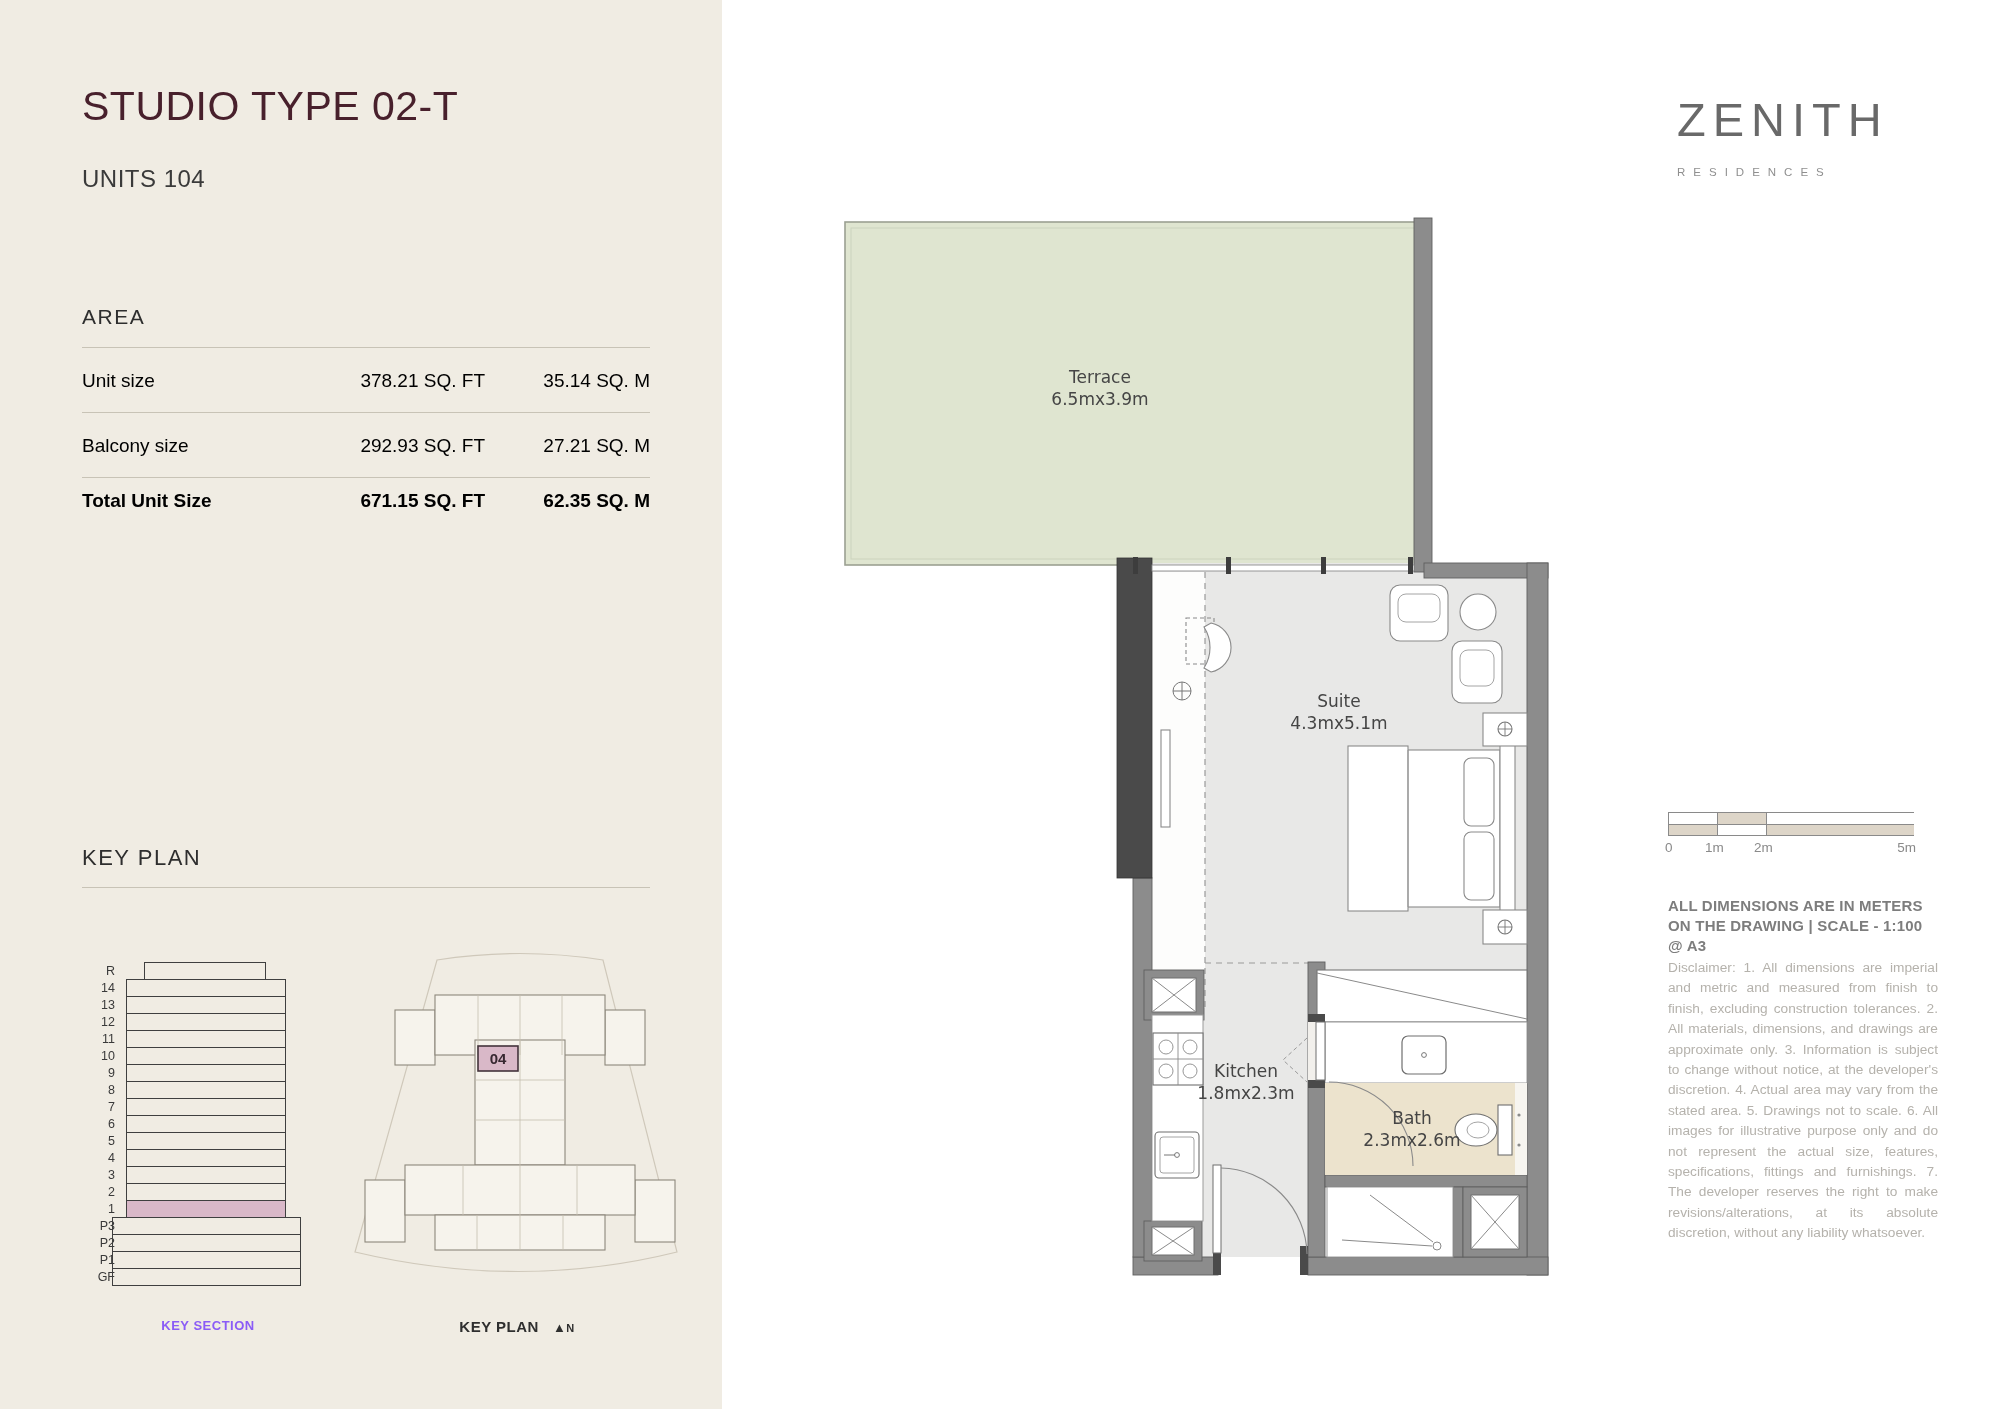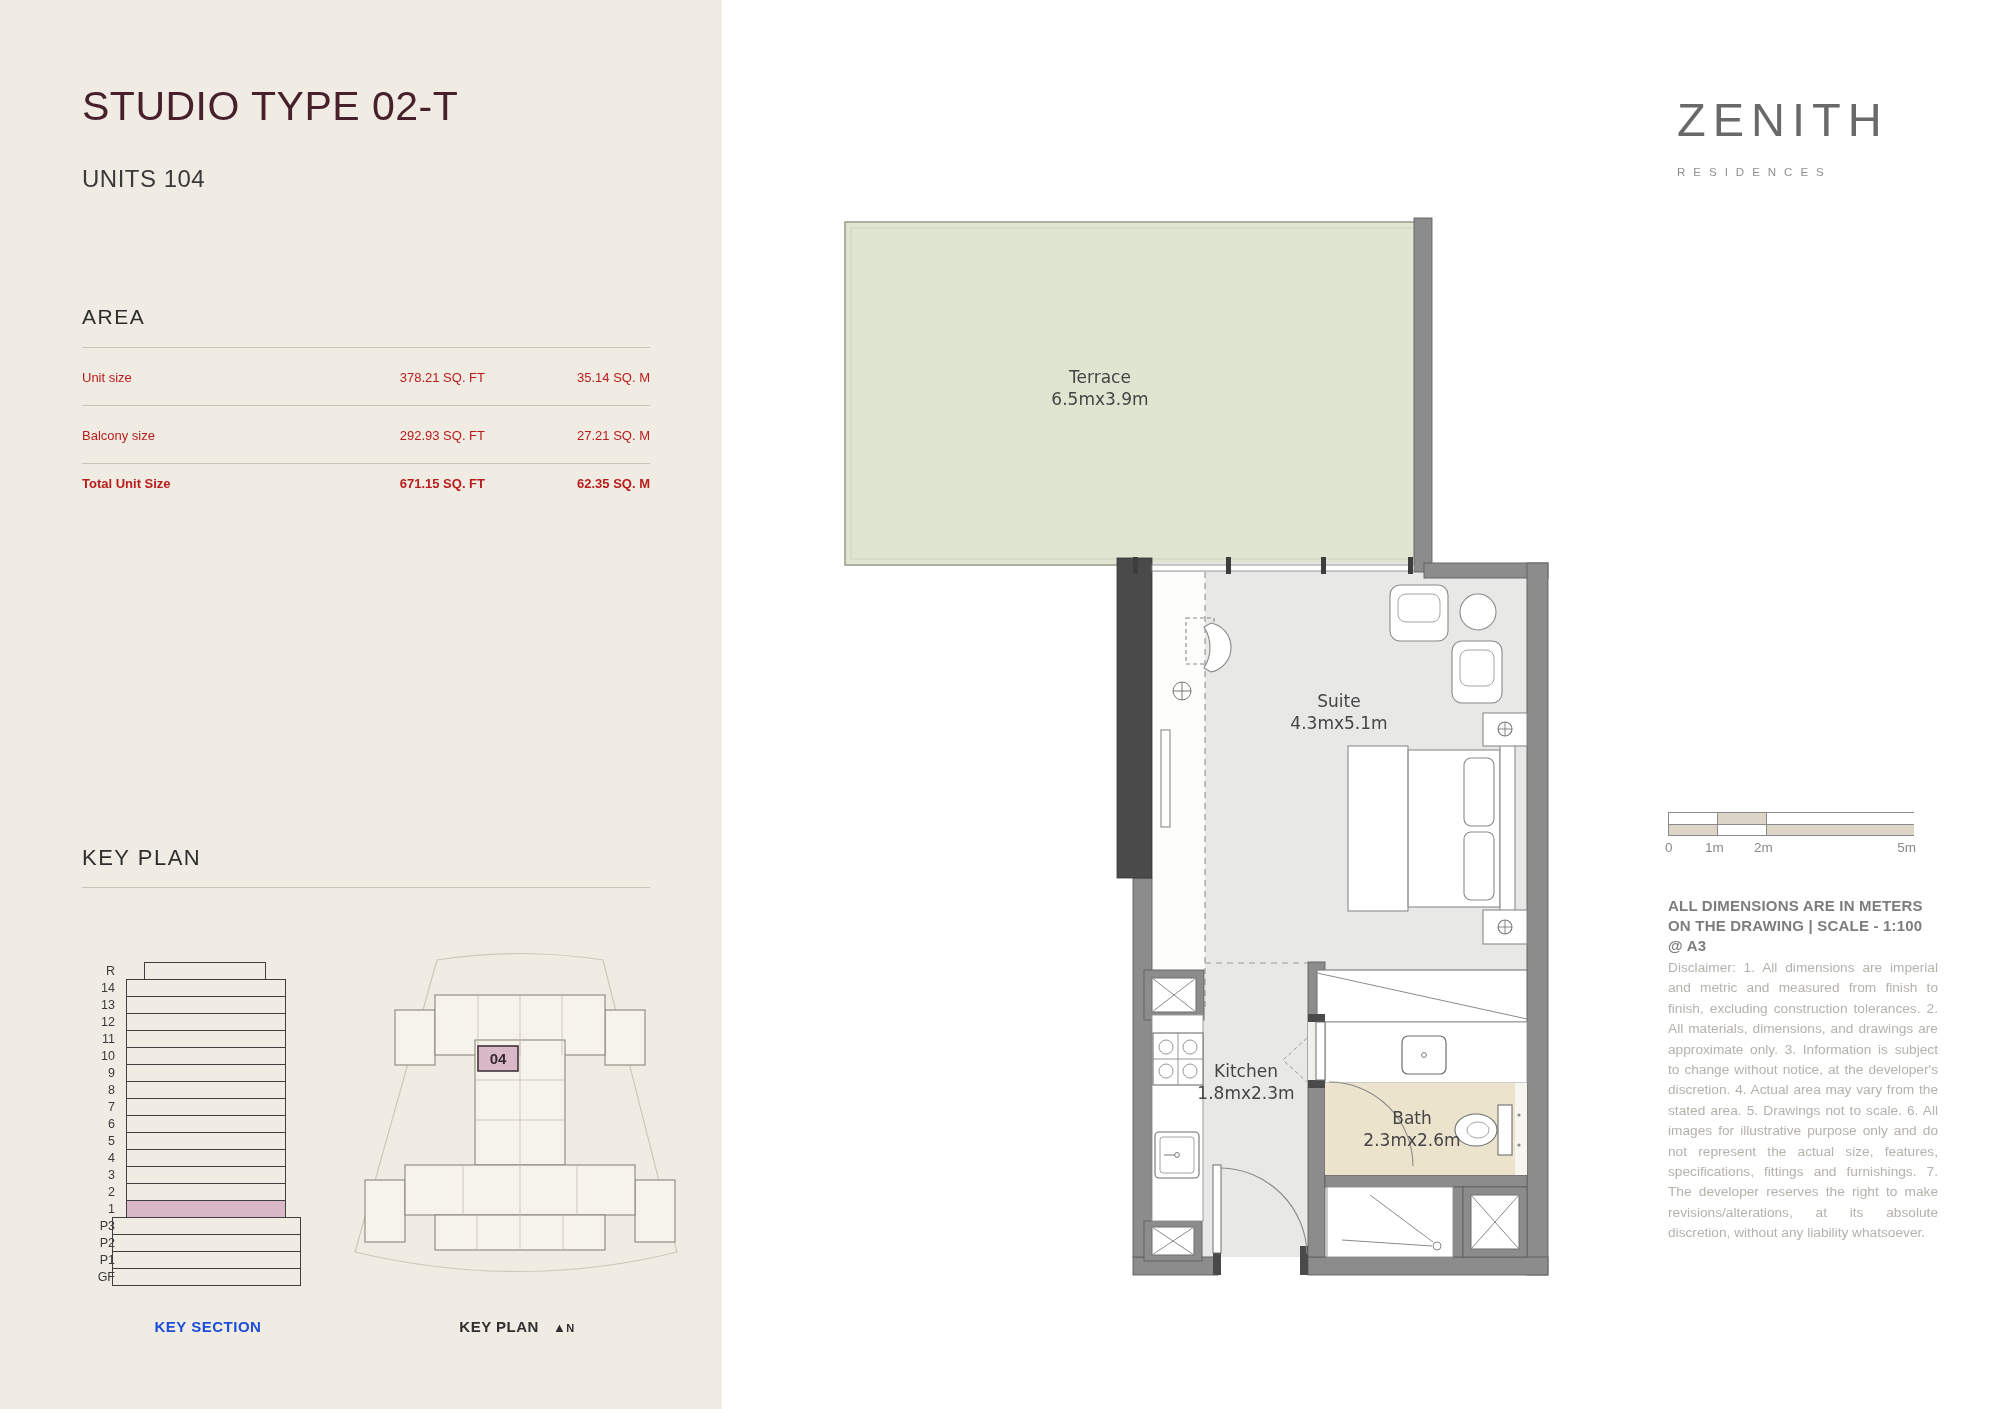--- a/index.html
+++ b/index.html
@@ -11,41 +11,41 @@
   
   .left-panel { position:absolute; left:0; top:0; width:722px; height:1409px; background:#f0ece3; }
 
   .page-title { position:absolute; left:82px; top:83px; font-size:41px; letter-spacing:.5px;
                 color:#48202c; font-weight:400; }
   .units-label { position:absolute; left:82px; top:165px; font-size:24px; color:#3a3a3a; letter-spacing:.5px; }
 
   .area-block { position:absolute; left:82px; top:305px; width:568px; }
   .area-heading { font-size:21px; color:#2e2e2e; letter-spacing:1.5px; margin-bottom:18px; }
   .area-row { display:flex; align-items:flex-end; border-top:1px solid #c8c3b6; padding:22px 0 20px 0;
-              font-size:13px; color:#b91c1c; }
+              font-size:19px; color:#000000; }
   .area-row .a-label { flex:1; }
   .area-row .a-sqft { width:190px; text-align:right; }
   .area-row .a-sqm  { width:165px; text-align:right; }
   .area-row.total { font-weight:bold; padding-top:12px; }
 
   .keyplan-heading { position:absolute; left:82px; top:845px; width:568px; font-size:22px; color:#2e2e2e;
                      letter-spacing:1.5px; padding-bottom:16px; border-bottom:1px solid #c8c3b6; }
 
   
   .key-section { position:absolute; left:88px; top:963px; }
   .ks-row { display:flex; height:17px; }
   .ks-label { width:38px; text-align:right; padding-right:11px; font-size:12.5px; color:#3a3a3a; line-height:17px; }
   .ks-bar { border:1px solid #3f3f3f; margin-top:-1px; background:transparent; }
   .ks-bar.roof   { width:122px; margin-left:18px; }
   .ks-bar.tower  { width:160px; }
   .ks-bar.podium { width:189px; margin-left:-14px; }
   .ks-bar.hl { background:#d9b8c8; }
 
   .ks-caption { position:absolute; left:88px; top:1318px; width:240px; text-align:center;
-                font-size:15px; font-weight:bold; color:#1d4ed8; letter-spacing:.5px; }
+                font-size:13px; font-weight:bold; color:#8b5cf6; letter-spacing:.5px; }
   .kp-caption { position:absolute; left:392px; top:1318px; width:250px; text-align:center;
                 font-size:15px; font-weight:bold; color:#2f2f2f; letter-spacing:.5px; }
   .kp-caption .north { font-size:13px; margin-left:14px; }
   .kp-caption .north-n { font-size:11px; font-weight:bold; }
 
   .keyplan-svg { position:absolute; left:340px; top:950px; }
 
   
   .brand { position:absolute; left:1677px; top:92px; width:242px; text-align:left; }
   .brand-name { font-size:47px; color:#696969; letter-spacing:7px; font-weight:400; }

